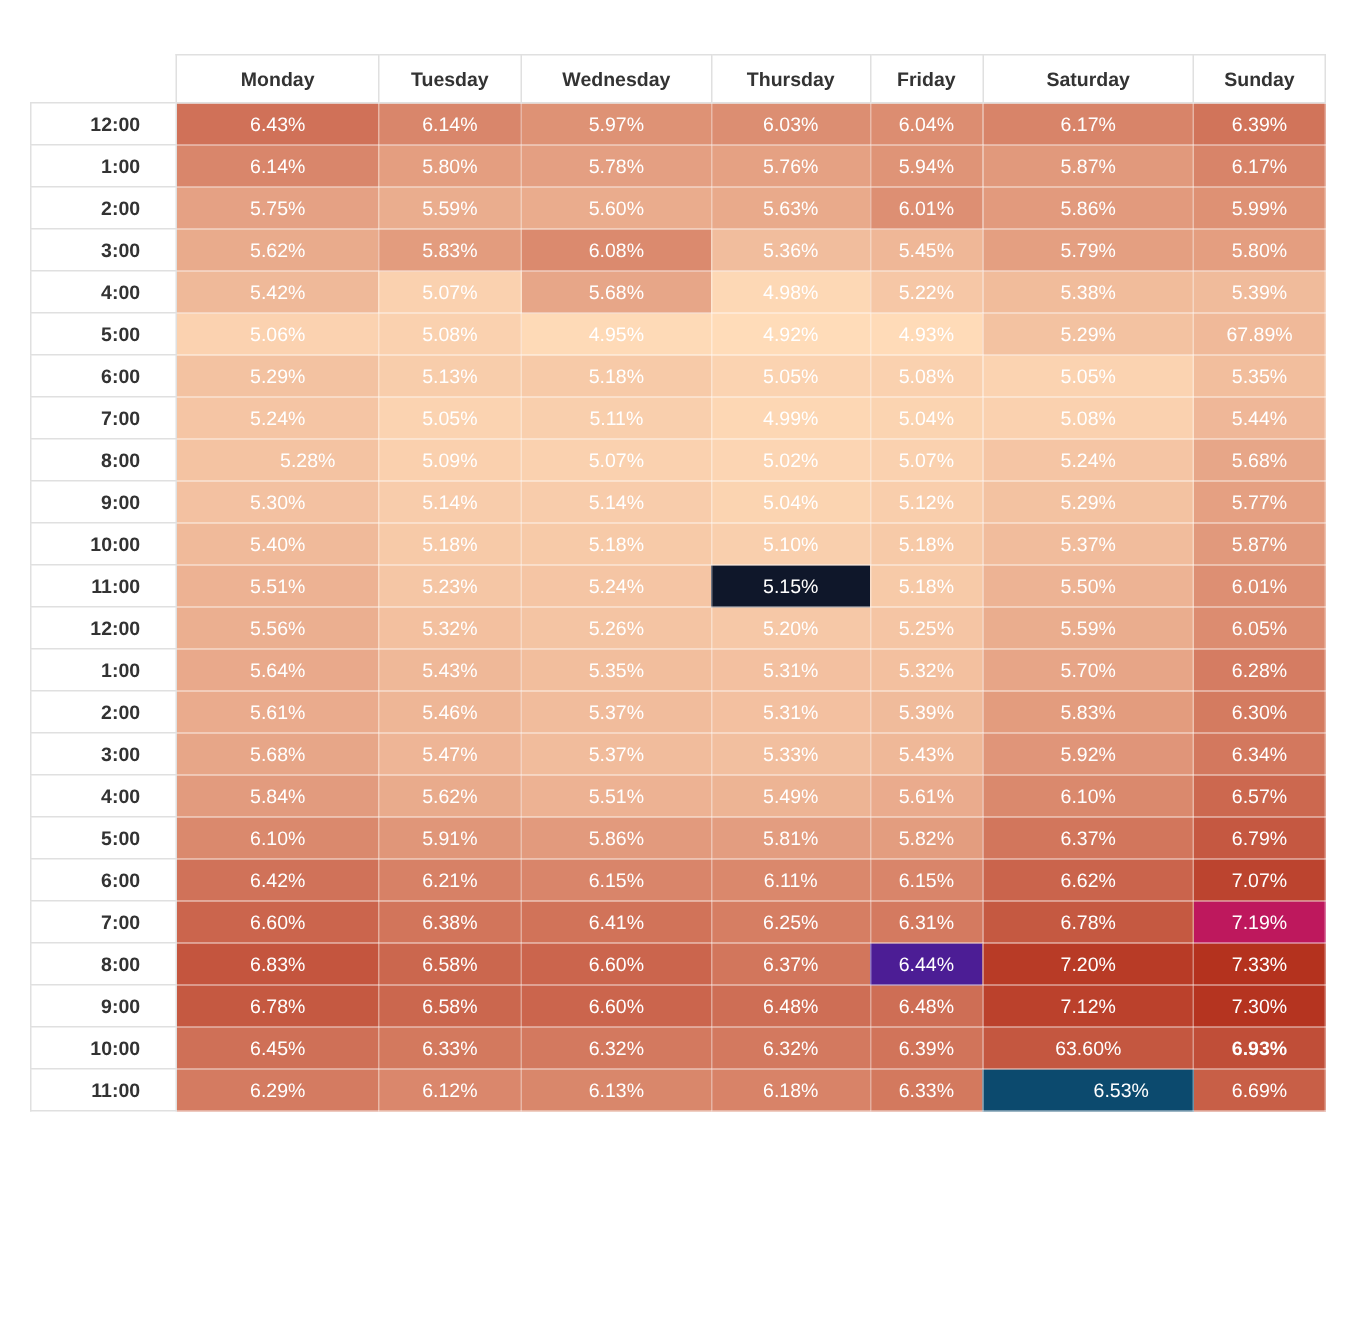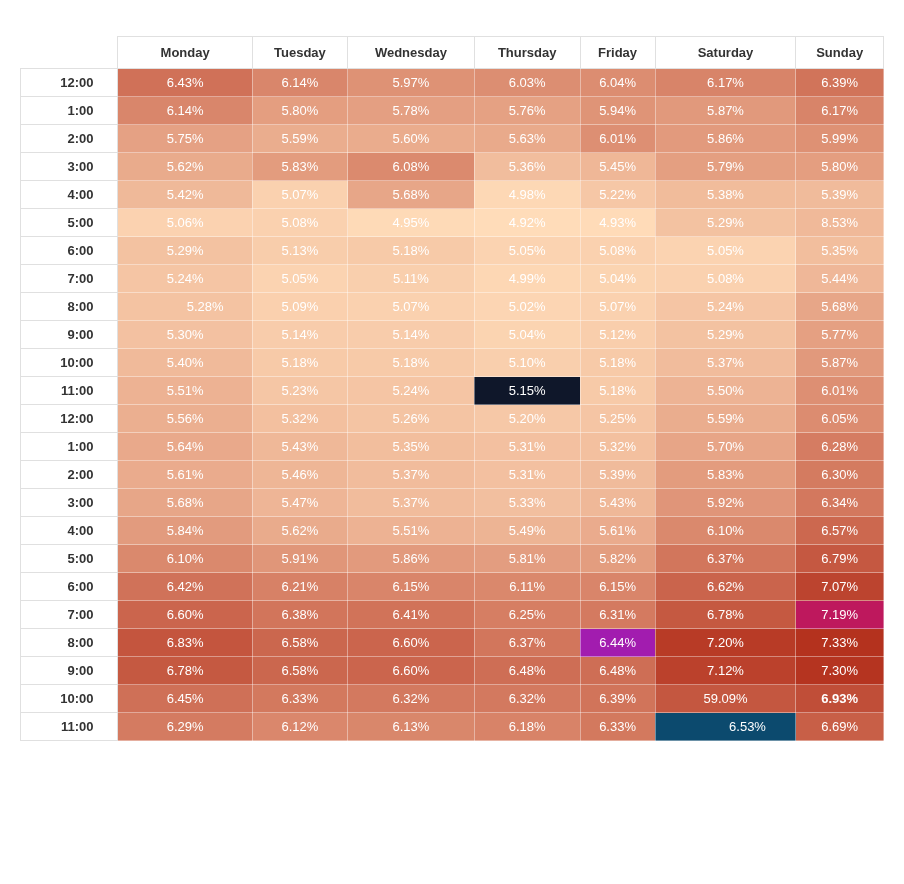--- a/index.html
+++ b/index.html
@@ -120,21 +120,21 @@
         <td style="background-color: rgb(240, 187, 155);">5.39%</td>
       </tr>
       <tr>
         <td>5:00</td>
         <td style="background-color: rgb(251, 210, 176);">5.06%</td>
         <td style="background-color: rgb(250, 209, 175);">5.08%</td>
         <td style="background-color: rgb(254, 218, 183);">4.95%</td>
         <td style="background-color: rgb(255, 220, 185);">4.92%</td>
         <td style="background-color: rgb(255, 219, 184);">4.93%</td>
         <td style="background-color: rgb(243, 194, 161);">5.29%</td>
-        <td style="background-color: rgb(240, 185, 153);">8.53%</td>
+        <td style="background-color: rgb(240, 185, 153);">67.89%</td>
       </tr>
       <tr>
         <td>6:00</td>
         <td style="background-color: rgb(243, 194, 161);">5.29%</td>
         <td style="background-color: rgb(248, 205, 171);">5.13%</td>
         <td style="background-color: rgb(247, 202, 168);">5.18%</td>
         <td style="background-color: rgb(251, 211, 177);">5.05%</td>
         <td style="background-color: rgb(250, 209, 175);">5.08%</td>
         <td style="background-color: rgb(251, 211, 177);">5.05%</td>
         <td style="background-color: rgb(242, 190, 157);">5.35%</td>
@@ -268,42 +268,42 @@
         <td style="background-color: rgb(212, 122, 96);">6.31%</td>
         <td style="background-color: rgb(197, 89, 65);">6.78%</td>
         <td style="background-color: #be185d; margin-left: 47px;">7.19%</td>
       </tr>
       <tr>
         <td>8:00</td>
         <td style="background-color: rgb(196, 85, 62);">6.83%</td>
         <td style="background-color: rgb(203, 103, 78);">6.58%</td>
         <td style="background-color: rgb(203, 101, 77);">6.60%</td>
         <td style="background-color: rgb(210, 118, 92);">6.37%</td>
-        <td style="background-color: #a21caf;">6.44%</td>
+        <td style="background-color: #4c1d95;">6.44%</td>
         <td style="background-color: rgb(184, 59, 38);">7.20%</td>
         <td style="background-color: rgb(180, 50, 30);">7.33%</td>
       </tr>
       <tr>
         <td>9:00</td>
         <td style="background-color: rgb(197, 89, 65);">6.78%</td>
         <td style="background-color: rgb(203, 103, 78);">6.58%</td>
         <td style="background-color: rgb(203, 101, 77);">6.60%</td>
         <td style="background-color: rgb(206, 110, 85);">6.48%</td>
         <td style="background-color: rgb(206, 110, 85);">6.48%</td>
         <td style="background-color: rgb(187, 65, 44);">7.12%</td>
         <td style="background-color: rgb(181, 52, 32);">7.30%</td>
       </tr>
       <tr>
         <td>10:00</td>
         <td style="background-color: rgb(207, 112, 87);">6.45%</td>
         <td style="background-color: rgb(211, 121, 94);">6.33%</td>
         <td style="background-color: rgb(211, 121, 95);">6.32%</td>
         <td style="background-color: rgb(211, 121, 95);">6.32%</td>
         <td style="background-color: rgb(209, 116, 90);">6.39%</td>
-        <td style="background-color: rgb(196, 87, 64);">59.09%</td>
+        <td style="background-color: rgb(196, 87, 64);">63.60%</td>
         <td style="background-color: rgb(192, 78, 56); font-weight: bold;">6.93%</td>
       </tr>
       <tr>
         <td>11:00</td>
         <td style="background-color: rgb(212, 123, 97);">6.29%</td>
         <td style="background-color: rgb(218, 135, 108);">6.12%</td>
         <td style="background-color: rgb(217, 135, 107);">6.13%</td>
         <td style="background-color: rgb(216, 131, 104);">6.18%</td>
         <td style="background-color: rgb(211, 121, 94);">6.33%</td>
         <td style="background-color: #0c4a6e; padding-left: 48px;">6.53%</td>

